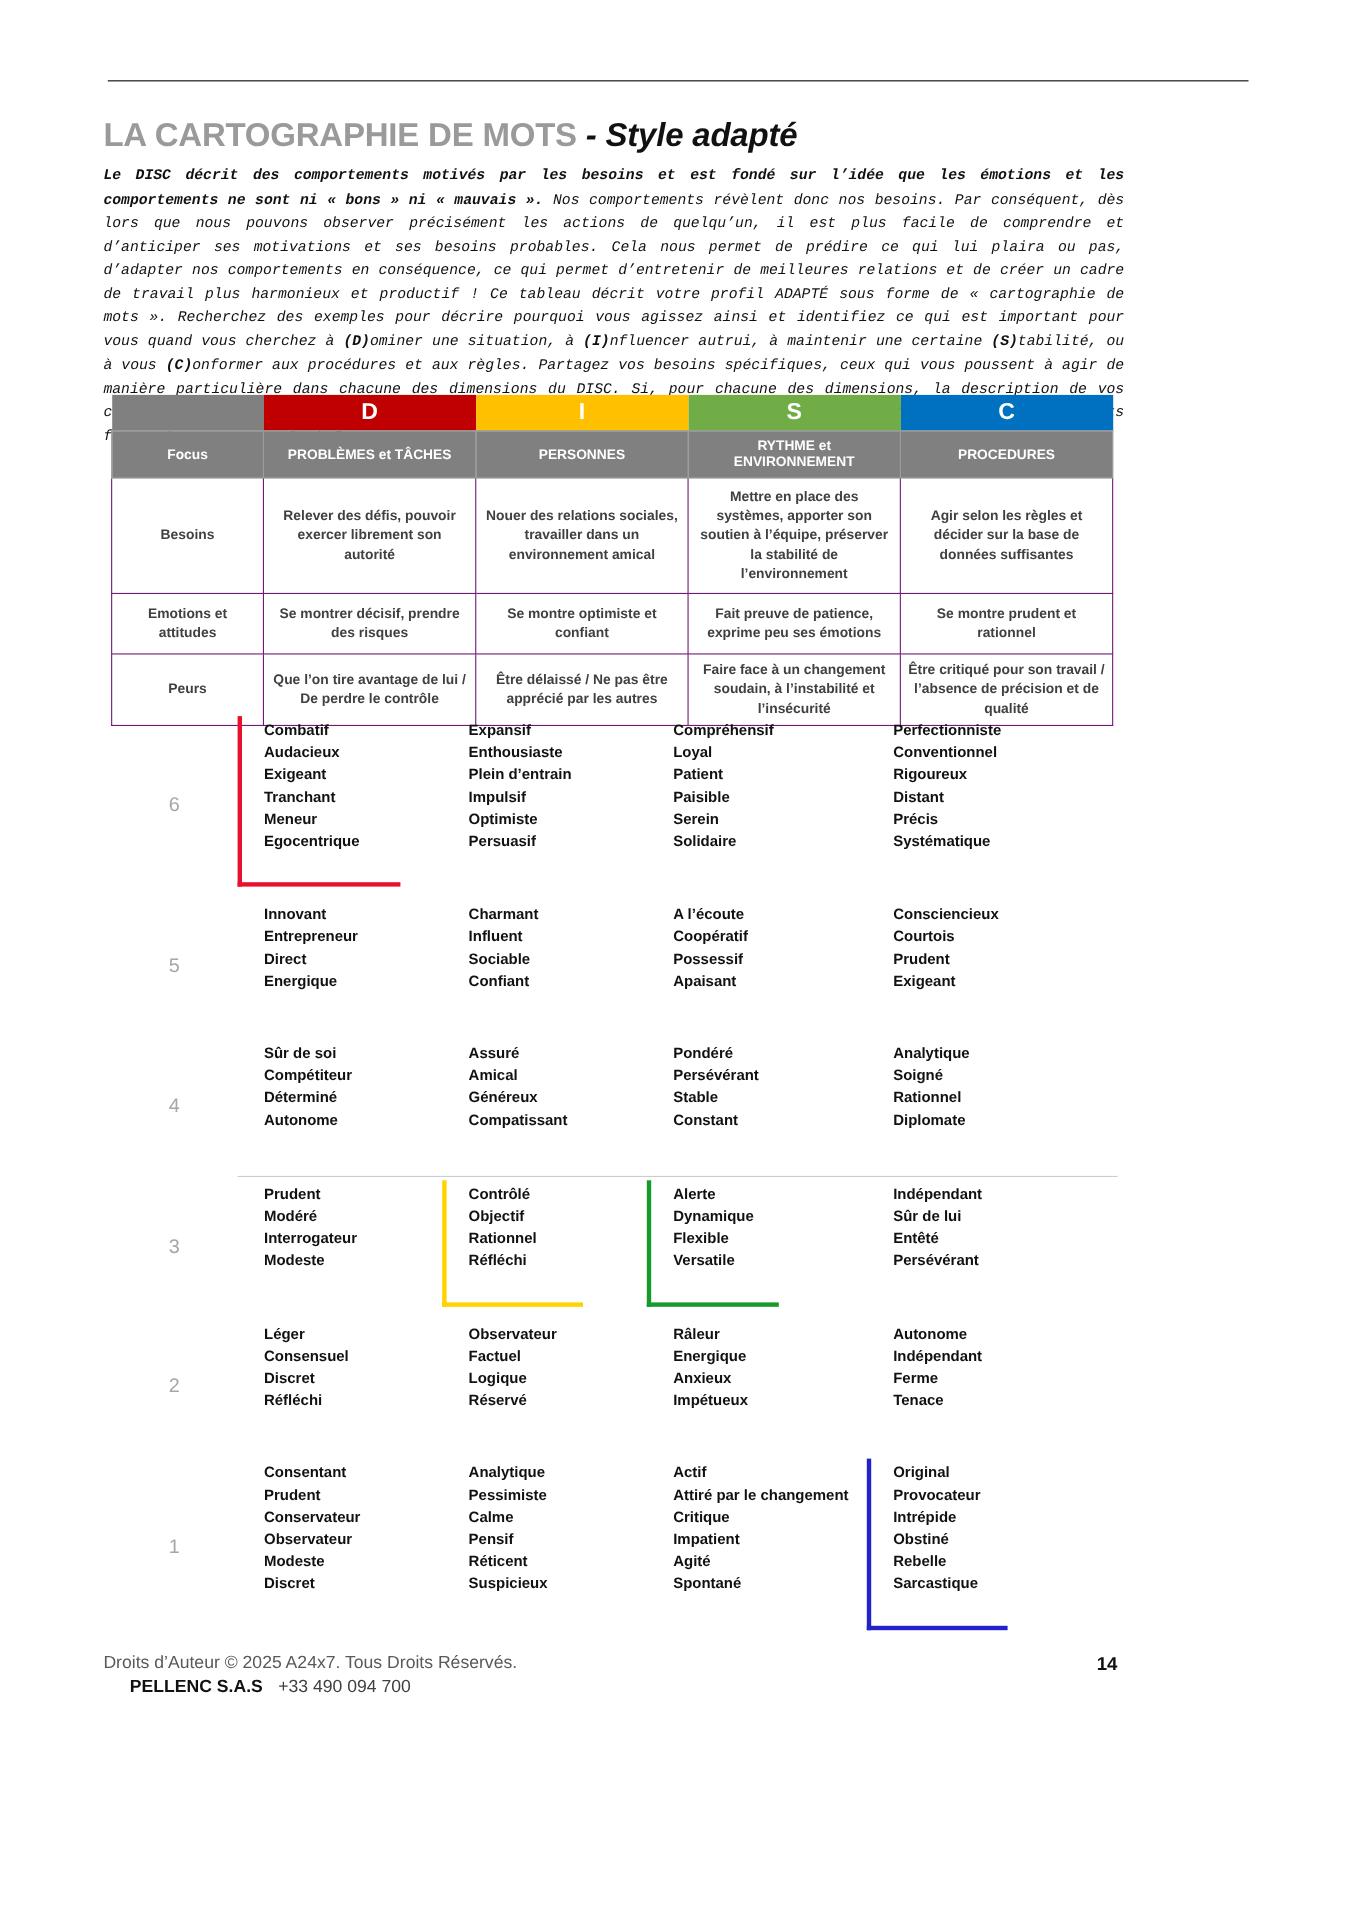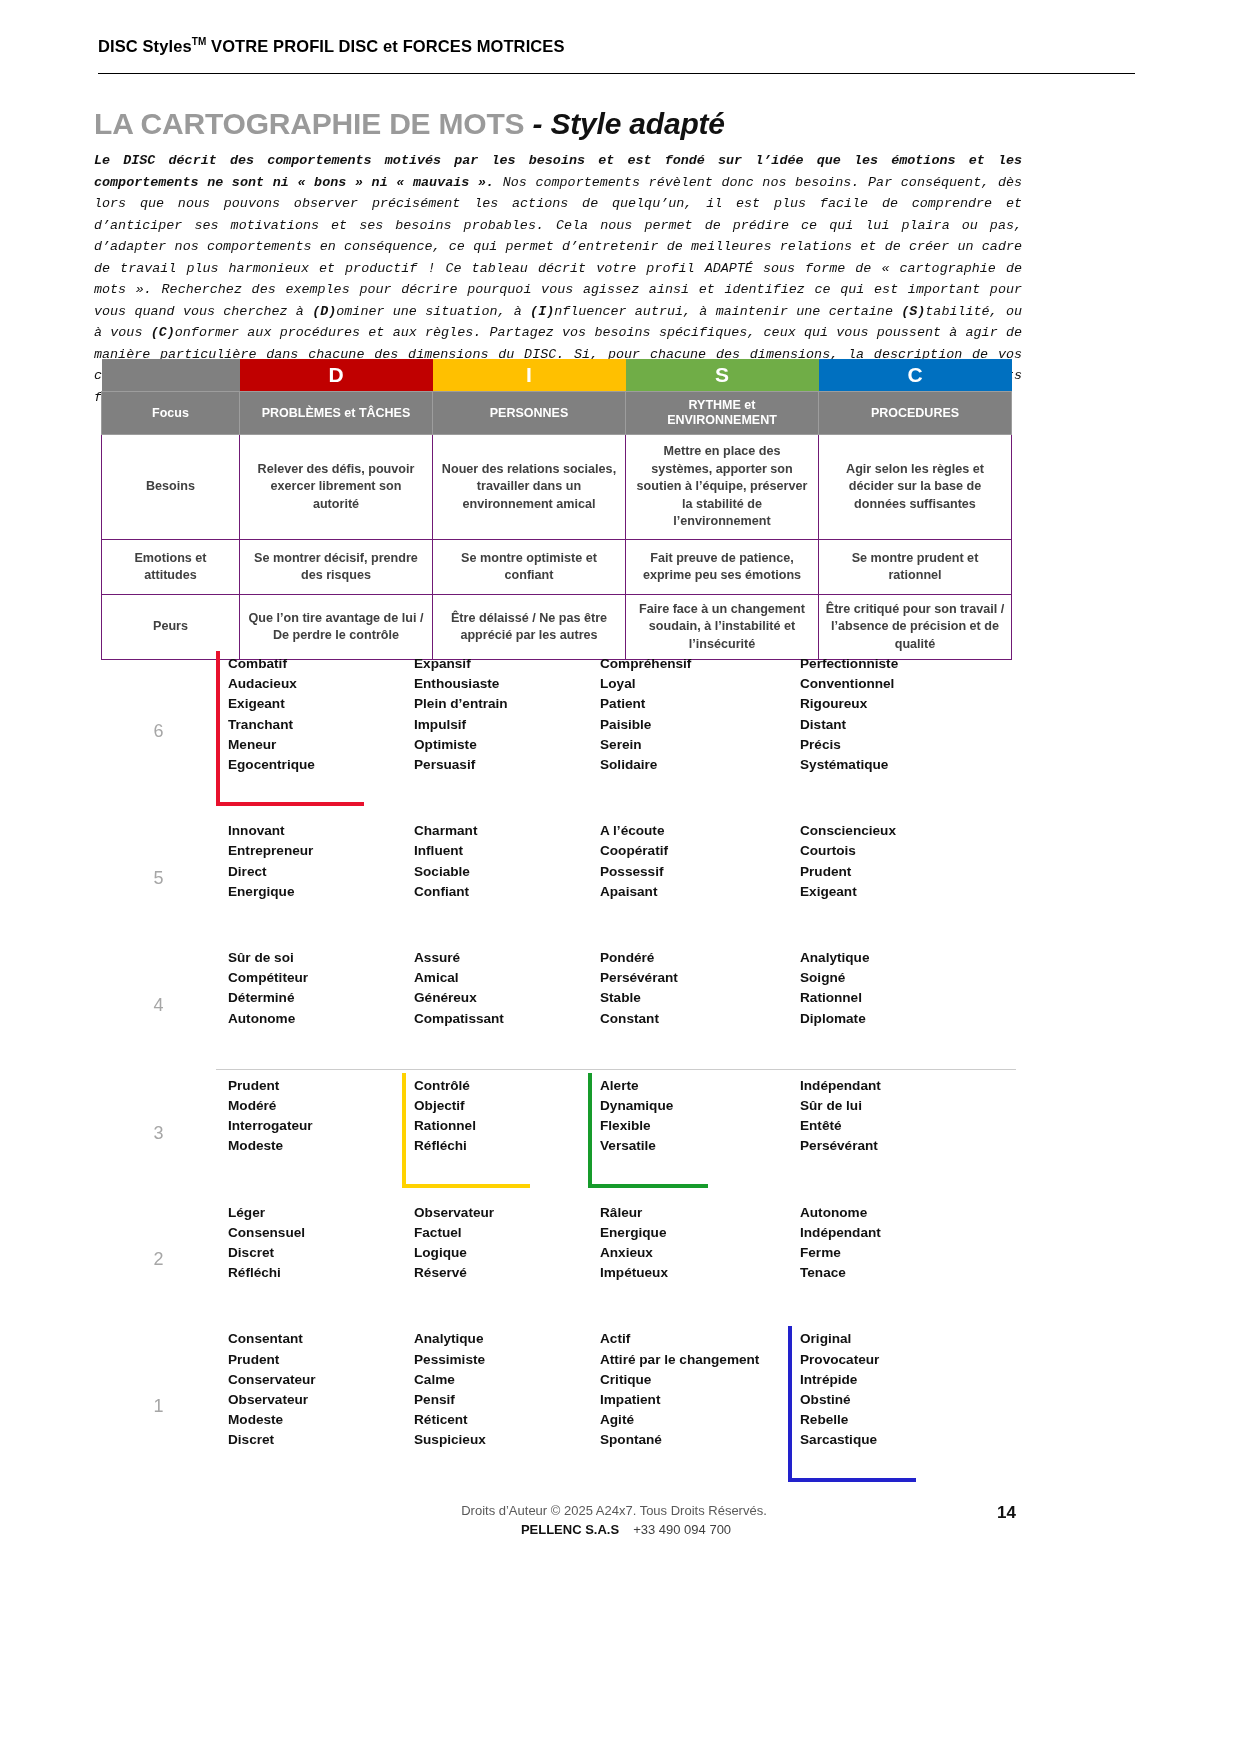--- a/index.html
+++ b/index.html
@@ -160,21 +160,21 @@
     color: #a6a6a6;
     text-align: center;
     display: flex;
     align-items: center;
     justify-content: center;
   }
   .wm-col {
     width: 186px;
     flex: none;
     position: relative;
-    padding-left: 12px;
+    padding-left: 24px;
     box-sizing: border-box;
   }
   .wm-col .word {
     font-size: 13.6px;
     font-weight: bold;
     color: #111;
     line-height: 20.2px;
     white-space: nowrap;
   }
   .wm-col.wide { width: 200px; }
@@ -203,48 +203,42 @@
   .accent.blue::after { width: 128px; }
   .accent.green::after { width: 120px; }
   .accent.yellow::after { width: 128px; }
 
   
   .footer {
     position: absolute;
     left: 94px;
     top: 1503px;
     width: 1040px;
-    font-size: 13px;
+    font-size: 16px;
     color: #3f3f3f;
-    text-align: center;
   }
   .footer .line1 { color: #595959; }
   .footer .line2 { margin-top: 4px; padding-left: 24px; }
   .footer .line2 .brand { font-weight: bold; color: #111; }
   .footer .line2 .phone { color: #3f3f3f; margin-left: 14px; }
   .page-num {
     position: absolute;
     left: 985px;
     top: 1503px;
     font-size: 17px;
     font-weight: bold;
     color: #111;
     margin-left: 12px;
   }
 </style>
 </head>
 <body>
 
 <div class="page">
 
-  <div class="doc-header">
-    <div class="hdr-text">
-      <span>DISC Styles</span><sup>TM</sup><span> VOTRE PROFIL DISC et FORCES MOTRICES</span>
-    </div>
-  </div>
   <div class="hdr-rule"></div>
 
   <div class="title-block">
     <span class="title-main">LA CARTOGRAPHIE DE MOTS</span><span class="title-sub"> - </span><span class="title-sub">Style adapté</span>
   </div>
 
   <div class="intro">
     <b>Le DISC décrit des comportements motivés par les besoins et est fondé sur l’idée que les émotions et les comportements ne sont ni « bons » ni « mauvais ».</b><span>  Nos comportements révèlent donc nos besoins. Par conséquent, dès lors que nous pouvons observer précisément les actions de quelqu’un, il est plus facile de comprendre et d’anticiper ses motivations et ses besoins probables. Cela nous permet de prédire ce qui lui plaira ou pas, d’adapter nos comportements en conséquence, ce qui permet d’entretenir de meilleures relations et de créer un cadre de travail plus harmonieux et productif !  Ce tableau décrit votre profil ADAPTÉ sous forme de « cartographie de mots ». Recherchez des exemples pour décrire pourquoi vous agissez ainsi et identifiez ce qui est important pour vous quand vous cherchez à </span><b>(D)</b><span>ominer une situation, à </span><b>(I)</b><span>nfluencer autrui, à maintenir une certaine </span><b>(S)</b><span>tabilité, ou à vous </span><b>(C)</b><span>onformer aux procédures et aux règles. Partagez vos besoins spécifiques, ceux qui vous poussent à agir de manière particulière dans chacune des dimensions du DISC. Si, pour chacune des dimensions, la description de vos comportements préférentiels se situe aux niveaux 1 et 2, alors ces derniers sont à l’opposé des comportements figurant aux niveaux 5 et 6.</span>
   </div>
 

